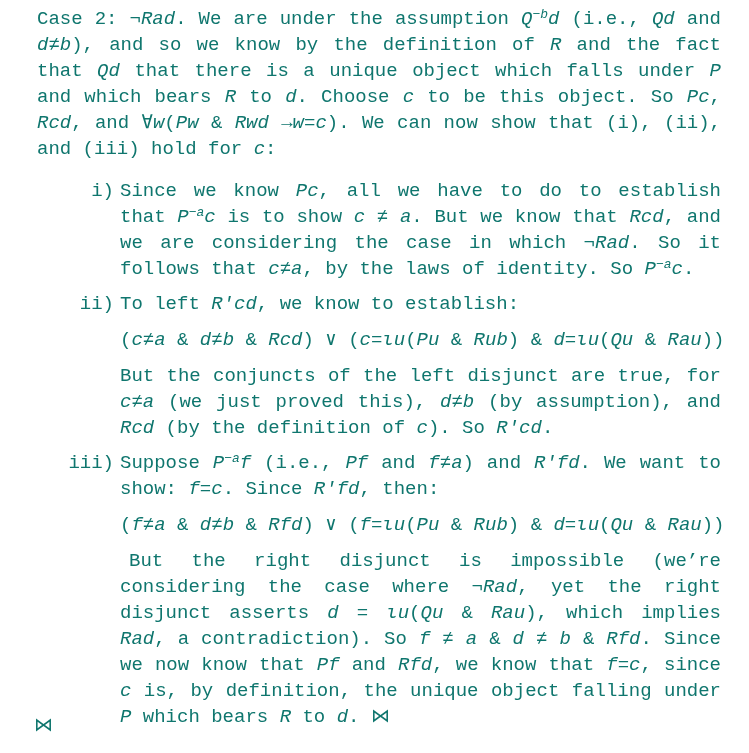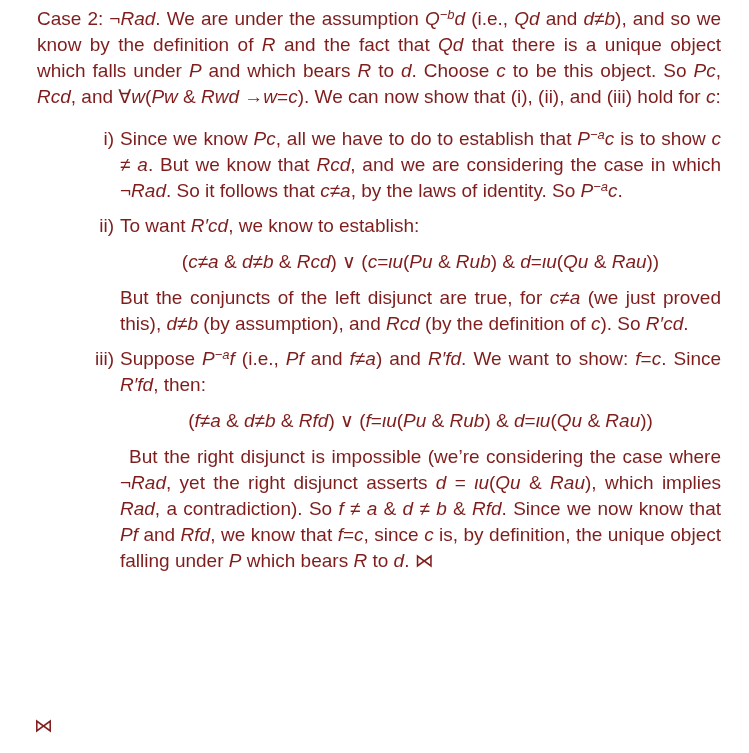--- a/index.html
+++ b/index.html
@@ -5,22 +5,22 @@
   html, body {
     margin: 0;
     padding: 0;
     background: #ffffff;
   }
   .page {
     position: relative;
     width: 749px;
     height: 753px;
     background: #ffffff;
-    color: #7f1d1d;
-    font-family: Liberation Sans, sans-serif;
+    color: #0f766e;
+    font-family: Liberation Mono, monospace;
     font-size: 19px;
     line-height: 26px;
     overflow: hidden;
   }
   .doc {
     position: absolute;
     left: 37px;
     top: 6px;
     width: 684px;
   }
@@ -69,21 +69,21 @@
 
 <div class="page">
   <div class="doc" id="doc">
       <div class="para"><span class="run-r">Case 2: ¬</span><span class="run-m">Rad</span><span class="run-r">. We are under the assumption </span><span class="run-m">Q</span><span class="run-s">−b</span><span class="run-m">d</span><span class="run-r"> (i.e., </span><span class="run-m">Qd</span><span class="run-r"> and </span><span class="run-m">d</span><span class="run-r">≠</span><span class="run-m">b</span><span class="run-r">), and so we know by the definition of </span><span class="run-m">R</span><span class="run-r"> and the fact that </span><span class="run-m">Qd</span><span class="run-r"> that there is a unique object which falls under </span><span class="run-m">P</span><span class="run-r"> and which bears </span><span class="run-m">R</span><span class="run-r"> to </span><span class="run-m">d</span><span class="run-r">. Choose </span><span class="run-m">c</span><span class="run-r"> to be this object. So </span><span class="run-m">Pc</span><span class="run-r">, </span><span class="run-m">Rcd</span><span class="run-r">, and ∀</span><span class="run-m">w</span><span class="run-r">(</span><span class="run-m">Pw</span><span class="run-r"> &amp; </span><span class="run-m">Rwd</span><span class="run-r"> →</span><span class="run-m">w</span><span class="run-r">=</span><span class="run-m">c</span><span class="run-r">). We can now show that (i), (ii), and (iii) hold for </span><span class="run-m">c</span><span class="run-r">:</span></div>
       <div class="item">
         <span class="ilabel">i)</span>
         <div class="para"><span class="run-r">Since we know </span><span class="run-m">Pc</span><span class="run-r">, all we have to do to establish that </span><span class="run-m">P</span><span class="run-s">−a</span><span class="run-m">c</span><span class="run-r"> is to show </span><span class="run-m">c</span><span class="run-r"> ≠ </span><span class="run-m">a</span><span class="run-r">. But we know that </span><span class="run-m">Rcd</span><span class="run-r">, and we are considering the case in which ¬</span><span class="run-m">Rad</span><span class="run-r">. So it follows that </span><span class="run-m">c</span><span class="run-r">≠</span><span class="run-m">a</span><span class="run-r">, by the laws of identity. So </span><span class="run-m">P</span><span class="run-s">−a</span><span class="run-m">c</span><span class="run-r">.</span></div>
       </div>
       <div class="item">
         <span class="ilabel">ii)</span>
-        <div class="para"><span class="run-r">To want </span><span class="run-m">R′cd</span><span class="run-r">, we know to establish:</span></div>
+        <div class="para"><span class="run-r">To left </span><span class="run-m">R′cd</span><span class="run-r">, we know to establish:</span></div>
         <div class="display"><span class="run-r">(</span><span class="run-m">c</span><span class="run-r">≠</span><span class="run-m">a</span><span class="run-r"> &amp; </span><span class="run-m">d</span><span class="run-r">≠</span><span class="run-m">b</span><span class="run-r"> &amp; </span><span class="run-m">Rcd</span><span class="run-r">) ∨ (</span><span class="run-m">c</span><span class="run-r">=</span><span class="run-m">ιu</span><span class="run-r">(</span><span class="run-m">Pu</span><span class="run-r"> &amp; </span><span class="run-m">Rub</span><span class="run-r">) &amp; </span><span class="run-m">d</span><span class="run-r">=</span><span class="run-m">ιu</span><span class="run-r">(</span><span class="run-m">Qu</span><span class="run-r"> &amp; </span><span class="run-m">Rau</span><span class="run-r">))</span></div>
         <div class="para"><span class="run-r">But the conjuncts of the left disjunct are true, for </span><span class="run-m">c</span><span class="run-r">≠</span><span class="run-m">a</span><span class="run-r"> (we just proved this), </span><span class="run-m">d</span><span class="run-r">≠</span><span class="run-m">b</span><span class="run-r"> (by assumption), and </span><span class="run-m">Rcd</span><span class="run-r"> (by the definition of </span><span class="run-m">c</span><span class="run-r">). So </span><span class="run-m">R′cd</span><span class="run-r">.</span></div>
       </div>
       <div class="item">
         <span class="ilabel">iii)</span>
         <div class="para"><span class="run-r">Suppose </span><span class="run-m">P</span><span class="run-s">−a</span><span class="run-m">f</span><span class="run-r"> (i.e., </span><span class="run-m">Pf</span><span class="run-r"> and </span><span class="run-m">f</span><span class="run-r">≠</span><span class="run-m">a</span><span class="run-r">) and </span><span class="run-m">R′fd</span><span class="run-r">. We want to show: </span><span class="run-m">f</span><span class="run-r">=</span><span class="run-m">c</span><span class="run-r">. Since </span><span class="run-m">R′fd</span><span class="run-r">, then:</span></div>
         <div class="display"><span class="run-r">(</span><span class="run-m">f</span><span class="run-r">≠</span><span class="run-m">a</span><span class="run-r"> &amp; </span><span class="run-m">d</span><span class="run-r">≠</span><span class="run-m">b</span><span class="run-r"> &amp; </span><span class="run-m">Rfd</span><span class="run-r">) ∨ (</span><span class="run-m">f</span><span class="run-r">=</span><span class="run-m">ιu</span><span class="run-r">(</span><span class="run-m">Pu</span><span class="run-r"> &amp; </span><span class="run-m">Rub</span><span class="run-r">) &amp; </span><span class="run-m">d</span><span class="run-r">=</span><span class="run-m">ιu</span><span class="run-r">(</span><span class="run-m">Qu</span><span class="run-r"> &amp; </span><span class="run-m">Rau</span><span class="run-r">))</span></div>
         <div class="para indent1"><span class="run-r">But the right disjunct is impossible (we’re considering the case where ¬</span><span class="run-m">Rad</span><span class="run-r">, yet the right disjunct asserts </span><span class="run-m">d</span><span class="run-r"> = </span><span class="run-m">ιu</span><span class="run-r">(</span><span class="run-m">Qu</span><span class="run-r"> &amp; </span><span class="run-m">Rau</span><span class="run-r">), which implies </span><span class="run-m">Rad</span><span class="run-r">, a contradiction). So </span><span class="run-m">f</span><span class="run-r"> ≠ </span><span class="run-m">a</span><span class="run-r"> &amp; </span><span class="run-m">d</span><span class="run-r"> ≠ </span><span class="run-m">b</span><span class="run-r"> &amp; </span><span class="run-m">Rfd</span><span class="run-r">. Since we now know that </span><span class="run-m">Pf</span><span class="run-r"> and </span><span class="run-m">Rfd</span><span class="run-r">, we know that </span><span class="run-m">f</span><span class="run-r">=</span><span class="run-m">c</span><span class="run-r">, since </span><span class="run-m">c</span><span class="run-r"> is, by definition, the unique object falling under </span><span class="run-m">P</span><span class="run-r"> which bears </span><span class="run-m">R</span><span class="run-r"> to </span><span class="run-m">d</span><span class="run-r">. </span><span class="run-r">⋈</span></div>
       </div>
     </div>

